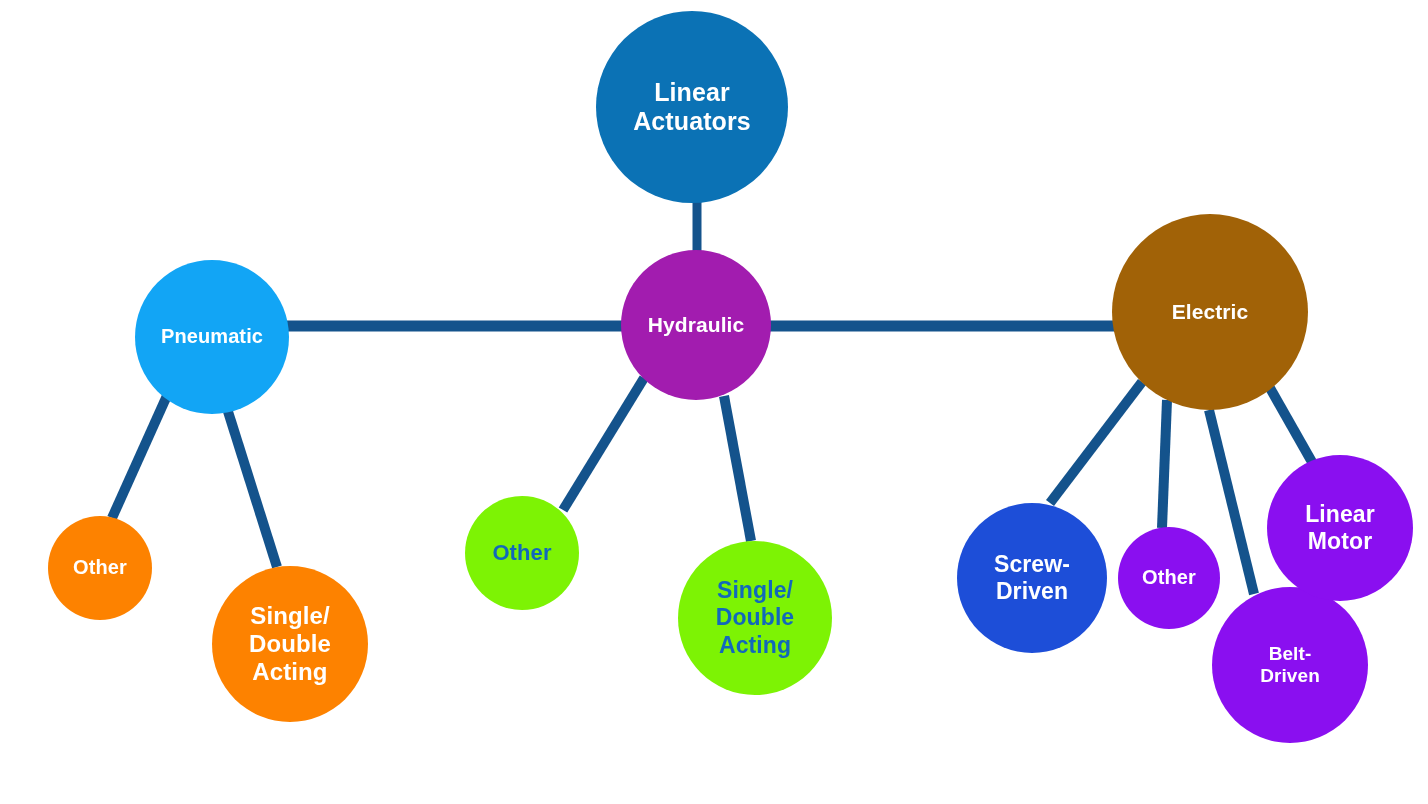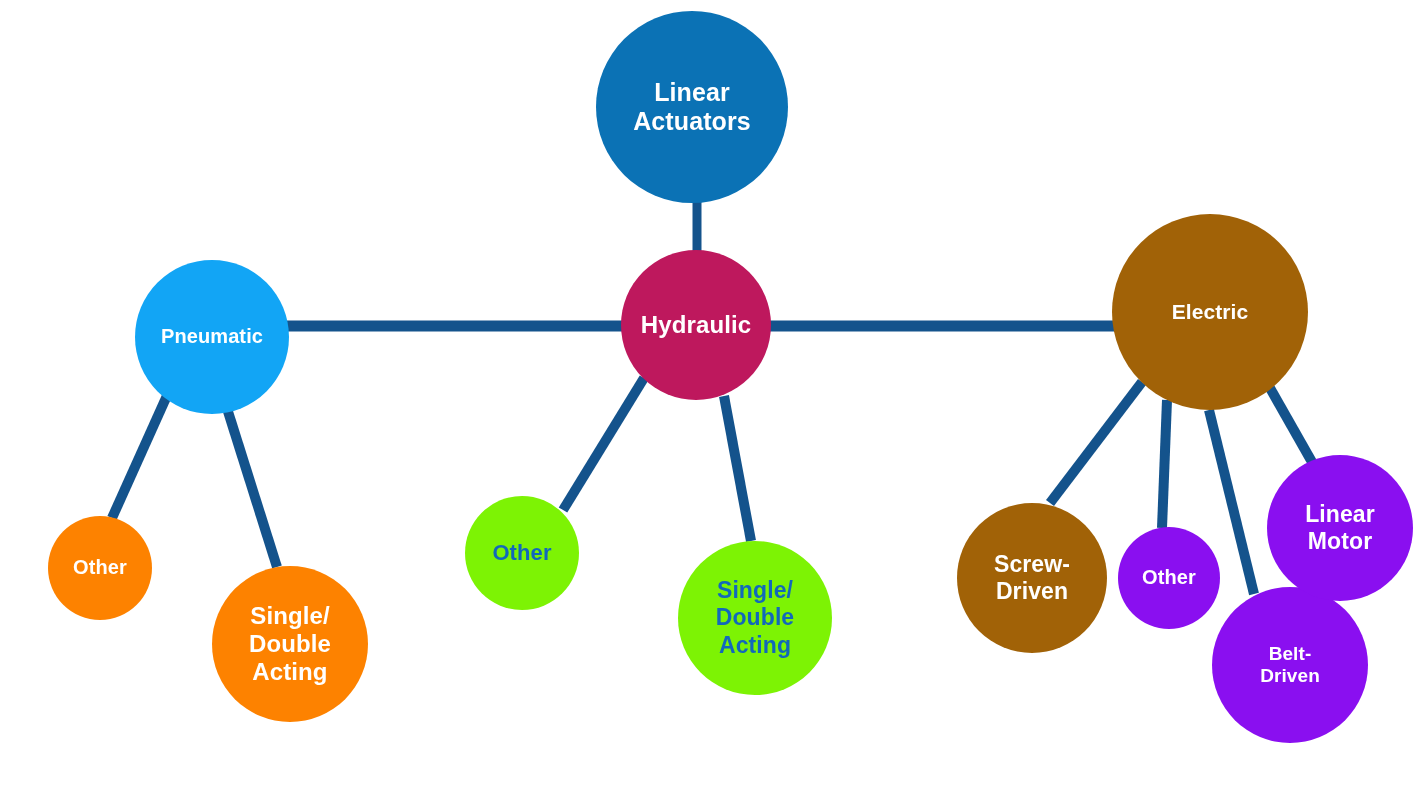--- a/index.html
+++ b/index.html
@@ -68,21 +68,21 @@
     </svg>
 
   <div id="node-layer">
       <div class="node" style="left: 584px; top: 11px; width: 192px; height: 192px; background: rgb(11, 114, 181); color: rgb(255, 255, 255); font-size: 25px;">
         <span class="node-label">Linear
 Actuators</span>
       </div>
       <div class="node" style="left: 123px; top: 260px; width: 154px; height: 154px; background: rgb(18, 165, 245); color: rgb(255, 255, 255); font-size: 20px;">
         <span class="node-label">Pneumatic</span>
       </div>
-      <div class="node" style="left: 609px; top: 250px; width: 150px; height: 150px; background: #be185d; color: rgb(255, 255, 255); font-size: 24px;">
+      <div class="node" style="left: 609px; top: 250px; width: 150px; height: 150px; background: #a21caf; color: rgb(255, 255, 255); font-size: 21px;">
         <span class="node-label">Hydraulic</span>
       </div>
       <div class="node" style="left: 1100px; top: 214px; width: 196px; height: 196px; background: #a16207; color: rgb(255, 255, 255); font-size: 21px;">
         <span class="node-label">Electric</span>
       </div>
       <div class="node" style="left: 36px; top: 516px; width: 104px; height: 104px; background: rgb(253, 130, 0); color: rgb(255, 255, 255); font-size: 20px;">
         <span class="node-label">Other</span>
       </div>
       <div class="node" style="left: 200px; top: 566px; width: 156px; height: 156px; background: rgb(253, 130, 0); color: rgb(255, 255, 255); font-size: 24px;">
         <span class="node-label">Single/
@@ -90,21 +90,21 @@
 Acting</span>
       </div>
       <div class="node" style="left: 453px; top: 496px; width: 114px; height: 114px; background: rgb(125, 243, 4); color: rgb(18, 104, 187); font-size: 22px;">
         <span class="node-label">Other</span>
       </div>
       <div class="node" style="left: 666px; top: 541px; width: 154px; height: 154px; background: rgb(125, 243, 4); color: rgb(18, 104, 187); font-size: 23px;">
         <span class="node-label">Single/
 Double
 Acting</span>
       </div>
-      <div class="node" style="left: 945px; top: 503px; width: 150px; height: 150px; background: #a16207; color: rgb(255, 255, 255); font-size: 23px;">
+      <div class="node" style="left: 945px; top: 503px; width: 150px; height: 150px; background: #1d4ed8; color: rgb(255, 255, 255); font-size: 23px;">
         <span class="node-label">Screw-
 Driven</span>
       </div>
       <div class="node" style="left: 1106px; top: 527px; width: 102px; height: 102px; background: rgb(138, 15, 240); color: rgb(255, 255, 255); font-size: 20px;">
         <span class="node-label">Other</span>
       </div>
       <div class="node" style="left: 1200px; top: 587px; width: 156px; height: 156px; background: rgb(138, 15, 240); color: rgb(255, 255, 255); font-size: 19px;">
         <span class="node-label">Belt-
 Driven</span>
       </div>

